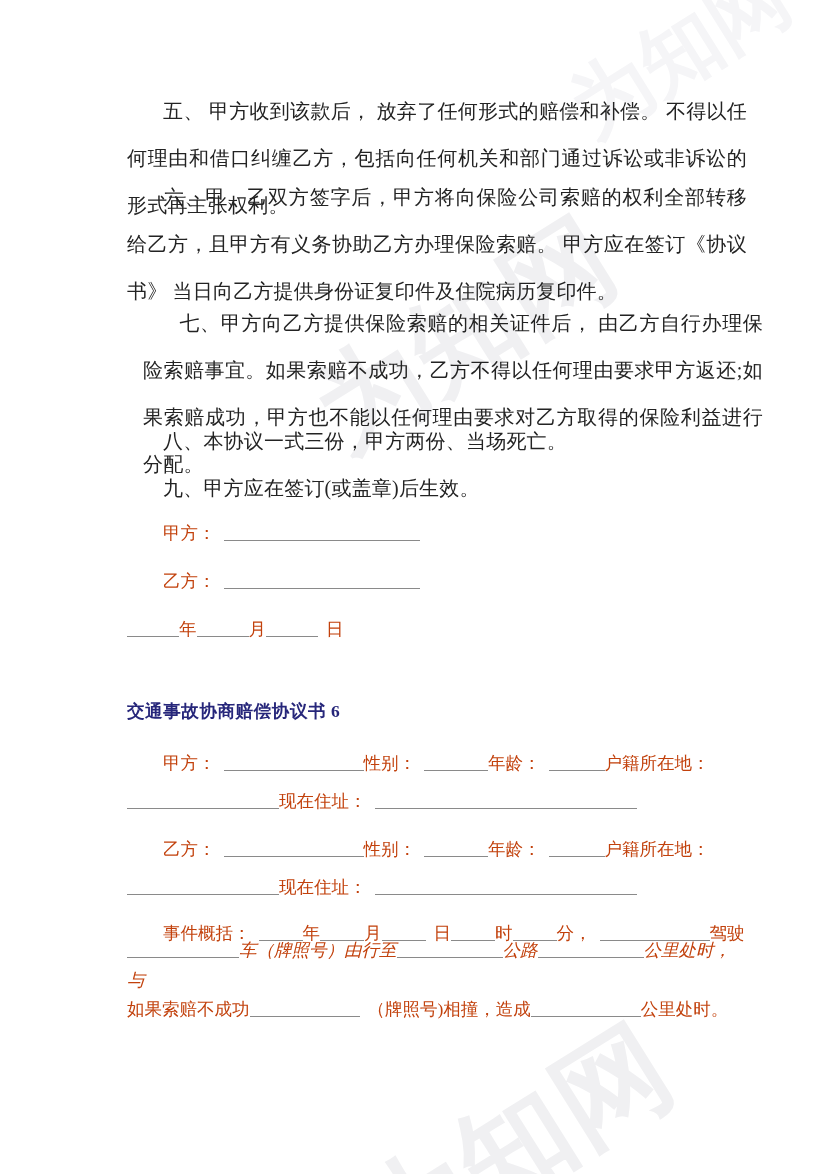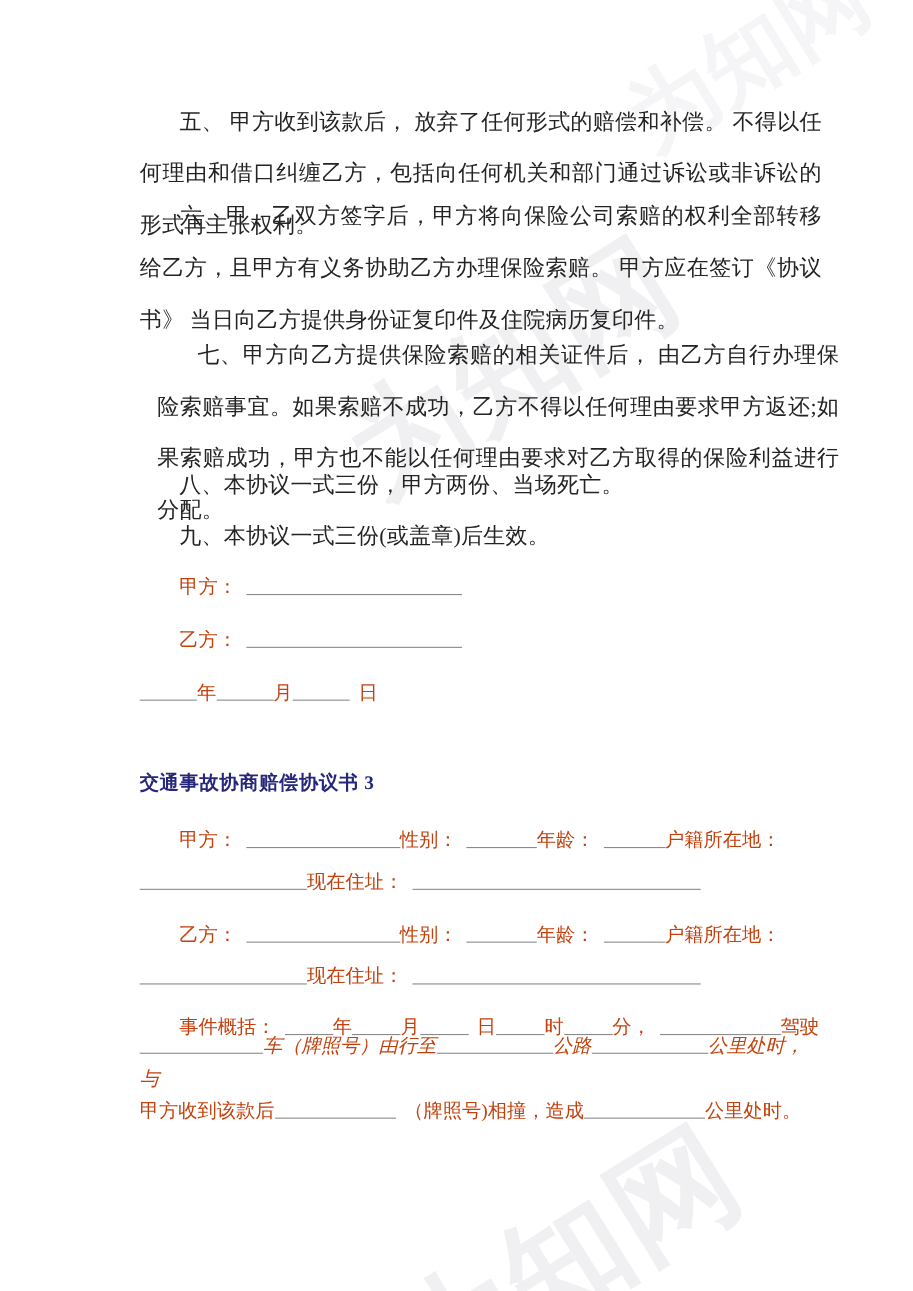--- a/index.html
+++ b/index.html
@@ -150,36 +150,36 @@
 
     <div class="para" style="top: 300px; margin-left: 16px;">
       <span class="indent"></span><span>七、甲方向乙方提供保险索赔的相关证件后， 由乙方自行办理保险索赔事宜。如果索赔不成功，乙方不得以任何理由要求甲方返还;如果索赔成功，甲方也不能以任何理由要求对乙方取得的保险利益进行分配。</span>
     </div>
 
     <div class="para" style="top: 418px;">
       <span class="indent"></span><span>八、本协议一式三份，甲方两份、当场死亡。</span>
     </div>
 
     <div class="para" style="top: 465px;">
-      <span class="indent"></span><span>九、本协议一式三份(或盖章)后生效。</span>
+      <span class="indent"></span><span>九、甲方应在签订(或盖章)后生效。</span>
     </div>
 
     <div class="sigline" style="top: 518px;">
       <span class="lead"></span><span>甲方：</span><span class="nbsp"></span><span class="blank b-sig"></span>
     </div>
 
     <div class="sigline" style="top: 566px;">
       <span class="lead"></span><span>乙方：</span><span class="nbsp"></span><span class="blank b-sig"></span>
     </div>
 
     <div class="sigline" style="top: 614px;">
       <span class="blank b-date"></span><span>年</span><span class="blank b-date"></span><span>月</span><span class="blank b-date"></span><span class="nbsp"></span><span>日</span>
     </div>
 
-    <div class="heading" style="top: 696px;">交通事故协商赔偿协议书 3</div>
+    <div class="heading" style="top: 696px;">交通事故协商赔偿协议书 6</div>
 
     <div class="sigline" style="top: 748px;">
       <span class="lead"></span><span>甲方：</span><span class="nbsp"></span><span class="blank b-name"></span><span>性别：</span><span class="nbsp"></span><span class="blank b-sex"></span><span>年龄：</span><span class="nbsp"></span><span class="blank b-age"></span><span>户籍所在地：</span>
     </div>
 
     <div class="sigline" style="top: 786px;">
       <span class="blank b-addr1"></span><span>现在住址：</span><span class="nbsp"></span><span class="blank b-addr2"></span>
     </div>
 
     <div class="sigline" style="top: 834px;">
@@ -192,17 +192,17 @@
 
     <div class="sigline" style="top: 918px;">
       <span class="lead"></span><span>事件概括：</span><span class="nbsp"></span><span class="blank b-dt"></span><span>年</span><span class="blank b-dt"></span><span>月</span><span class="blank b-dt"></span><span class="nbsp"></span><span>日</span><span class="blank b-dt"></span><span>时</span><span class="blank b-dt"></span><span>分，</span><span class="nbsp"></span><span class="blank b-mid"></span><span>驾驶</span>
     </div>
 
     <div class="sigline" style="top: 935px; font-style: italic;">
       <span class="blank b-drive"></span><span>车（牌照号）由行至</span><span class="blank b-road"></span><span>公路</span><span class="blank b-km"></span><span>公里处时， 与</span>
     </div>
 
     <div class="sigline" style="top: 994px;">
-      <span>甲方收到该款后</span><span class="blank b-plate"></span><span class="nbsp"></span><span>（牌照号)相撞，造成</span><span class="blank b-dead"></span><span>公里处时。</span>
+      <span>如果索赔不成功</span><span class="blank b-plate"></span><span class="nbsp"></span><span>（牌照号)相撞，造成</span><span class="blank b-dead"></span><span>公里处时。</span>
     </div>
 
   </div>
 </div>
 
 </body></html>

